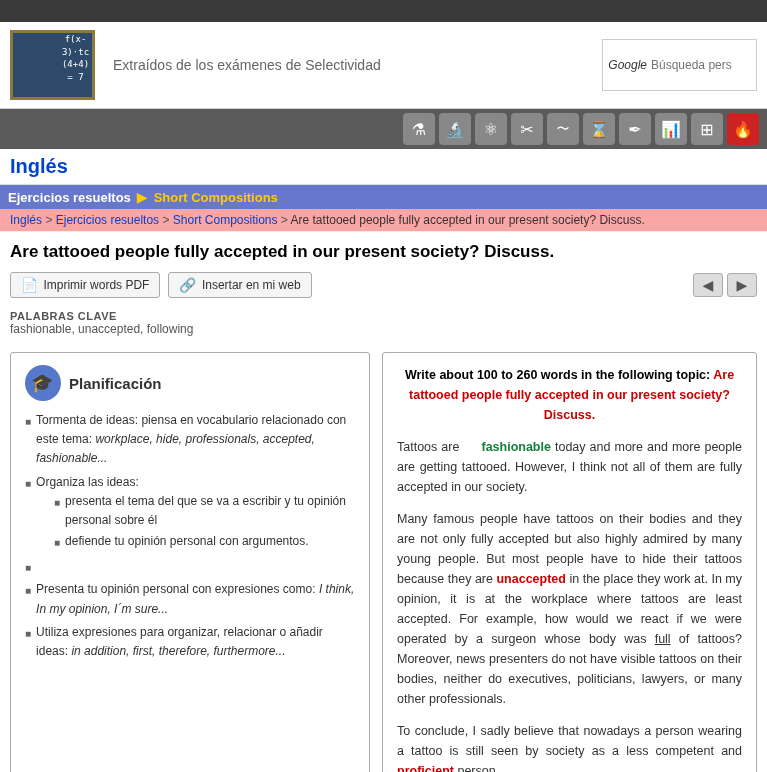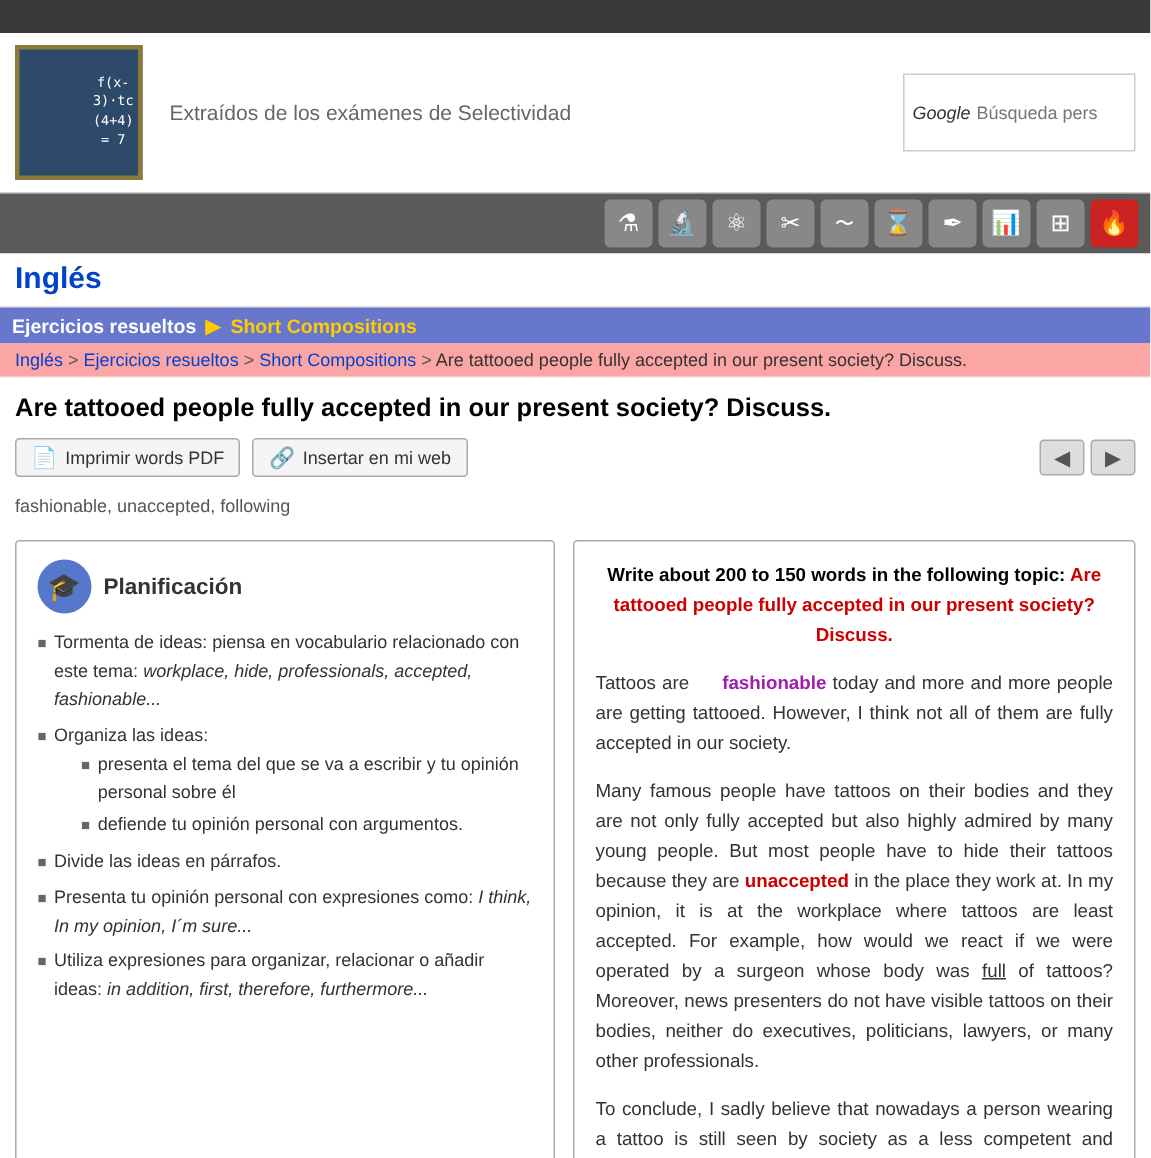--- a/index.html
+++ b/index.html
@@ -3,21 +3,21 @@
   <meta charset="utf-8">
   <style>
     * { margin: 0; padding: 0; box-sizing: border-box; }
     body { font-family: Arial, Helvetica, sans-serif; font-size: 13px; background: #fff; width: 767px; }
 
     
     .top-bar { background: #3a3a3a; height: 22px; }
 
     
     .header { display: flex; align-items: center; padding: 8px 10px; background: #fff; border-bottom: 1px solid #ccc; }
-    .header-logo { width: 85px; height: 90px; background: #2e4a6b; border: 3px solid #8b7a3a; display: flex; align-items: center; justify-content: center; margin-right: 18px; flex-shrink: 0; padding-left: 46px; }
+    .header-logo { width: 85px; height: 70px; background: #2e4a6b; border: 3px solid #8b7a3a; display: flex; align-items: flex-start; justify-content: center; margin-right: 18px; flex-shrink: 0; padding-left: 46px; }
     .header-logo-text { color: #fff; font-size: 9px; text-align: center; font-family: monospace; line-height: 1.4; }
     .header-title-area { flex: 1; }
     .header-title { font-size: 28px; font-weight: bold; color: #333; }
     .header-subtitle { font-size: 14px; color: #666; }
     .header-search { margin-left: auto; display: flex; align-items: center; border: 1px solid #ccc; padding: 18px 5px; background: #fff; }
     .header-search-google { font-size: 12px; color: #333; font-style: italic; }
     .header-search input { border: none; outline: none; font-size: 12px; width: 100px; }
 
     
     .nav-icons { background: #5a5a5a; padding: 4px 8px; display: flex; align-items: center; gap: 4px; justify-content: flex-end; }
@@ -70,21 +70,21 @@
     .bullet { color: #666; font-size: 10px; margin-top: 3px; flex-shrink: 0; }
     .sub-list { list-style: none; padding-left: 18px; }
     .sub-list li { display: flex; gap: 5px; margin-bottom: 2px; }
     .italic { font-style: italic; }
     .sub-bullet { color: #666; font-size: 10px; margin-top: 3px; }
 
     
     .composition-panel { flex: 1; border: 1px solid #aaa; border-radius: 3px; padding: 12px 14px; background: #fff; font-size: 12.5px; line-height: 1.6; color: #333; }
     .comp-topic { font-weight: bold; color: #000; }
     .comp-topic-red { color: #cc0000; font-weight: bold; }
-    .comp-highlight { color: #a21caf; font-weight: bold; margin-left: 18px; }
+    .comp-highlight { color: #15803d; font-weight: bold; margin-left: 18px; }
     .comp-highlight-red { color: #cc0000; font-weight: bold; }
     .comp-underline { text-decoration: underline; }
     .comp-bold-red { color: #cc0000; font-weight: bold; }
     .comp-paragraph { margin-bottom: 12px; text-align: justify; }
   </style>
 </head>
 <body>
 
 <div class="top-bar"></div>
 
@@ -149,20 +149,21 @@
     <span class="insert-icon">🔗</span>
     <span>Insertar en mi web</span>
   </a>
   <div class="nav-arrows">
     <button class="arrow-btn">◀</button>
     <button class="arrow-btn">▶</button>
   </div>
 </div>
 
 <div class="keywords-section">
+  <div class="keywords-label">PALABRAS CLAVE</div>
   <div class="keywords-values">fashionable, unaccepted, following</div>
 </div>
 
 <div class="main-content">
 
   <div class="planning-panel">
     <div class="planning-header">
       <div class="planning-icon">🎓</div>
       <div class="planning-title">Planificación</div>
     </div>
@@ -184,40 +185,39 @@
             </li>
             <li>
               <span class="sub-bullet">■</span>
               <span>defiende tu opinión personal con argumentos.</span>
             </li>
           </ul>
         </span>
       </li>
       <li>
         <span class="bullet">■</span>
-        <span>Divide las ideas en párrafos.</span>
       </li>
       <li>
         <span class="bullet">■</span>
         <span>
           Presenta tu opinión personal con expresiones como: <span class="italic">I think, In my opinion, I´m sure...</span>
         </span>
       </li>
       <li>
         <span class="bullet">■</span>
         <span>
           Utiliza expresiones para organizar, relacionar o añadir ideas: <span class="italic">in addition, first, therefore, furthermore...</span>
         </span>
       </li>
     </ul>
   </div>
 
   <div class="composition-panel">
     <div class="comp-paragraph" style="text-align:center;">
-      <span class="comp-topic">Write about 200 to 150 words in the following topic: </span>
+      <span class="comp-topic">Write about 100 to 260 words in the following topic: </span>
       <span class="comp-topic-red">Are tattooed people fully accepted in our present society? Discuss.</span>
     </div>
     <div class="comp-paragraph">
       <span>Tattoos are </span><span class="comp-highlight">fashionable</span><span> today and more and more people are getting tattooed. However, I think not all of them are fully accepted in our society.</span>
     </div>
     <div class="comp-paragraph">
       <span>Many famous people have tattoos on their bodies and they are not only fully accepted but also highly admired by many young people. But most people have to hide their tattoos because they are </span><span class="comp-highlight-red">unaccepted</span><span> in the place they work at. In my opinion, it is at the workplace where tattoos are least accepted. For example, how would we react if we were operated by a surgeon whose body was </span><span class="comp-underline">full</span><span> of tattoos? Moreover, news presenters do not have visible tattoos on their bodies, neither do executives, politicians, lawyers, or many other professionals.</span>
     </div>
     <div class="comp-paragraph">
       <span>To conclude, I sadly believe that nowadays a person wearing a tattoo is still seen by society as a less competent and </span><span class="comp-bold-red">proficient</span><span> person.</span>

